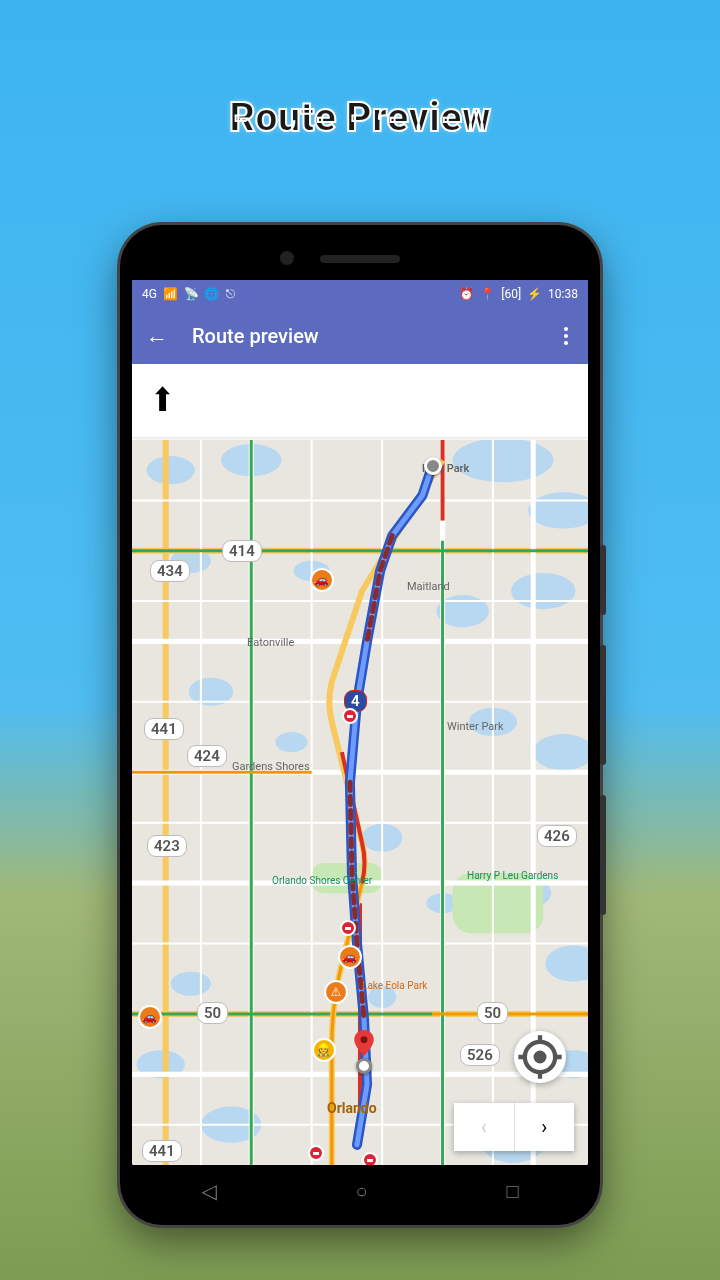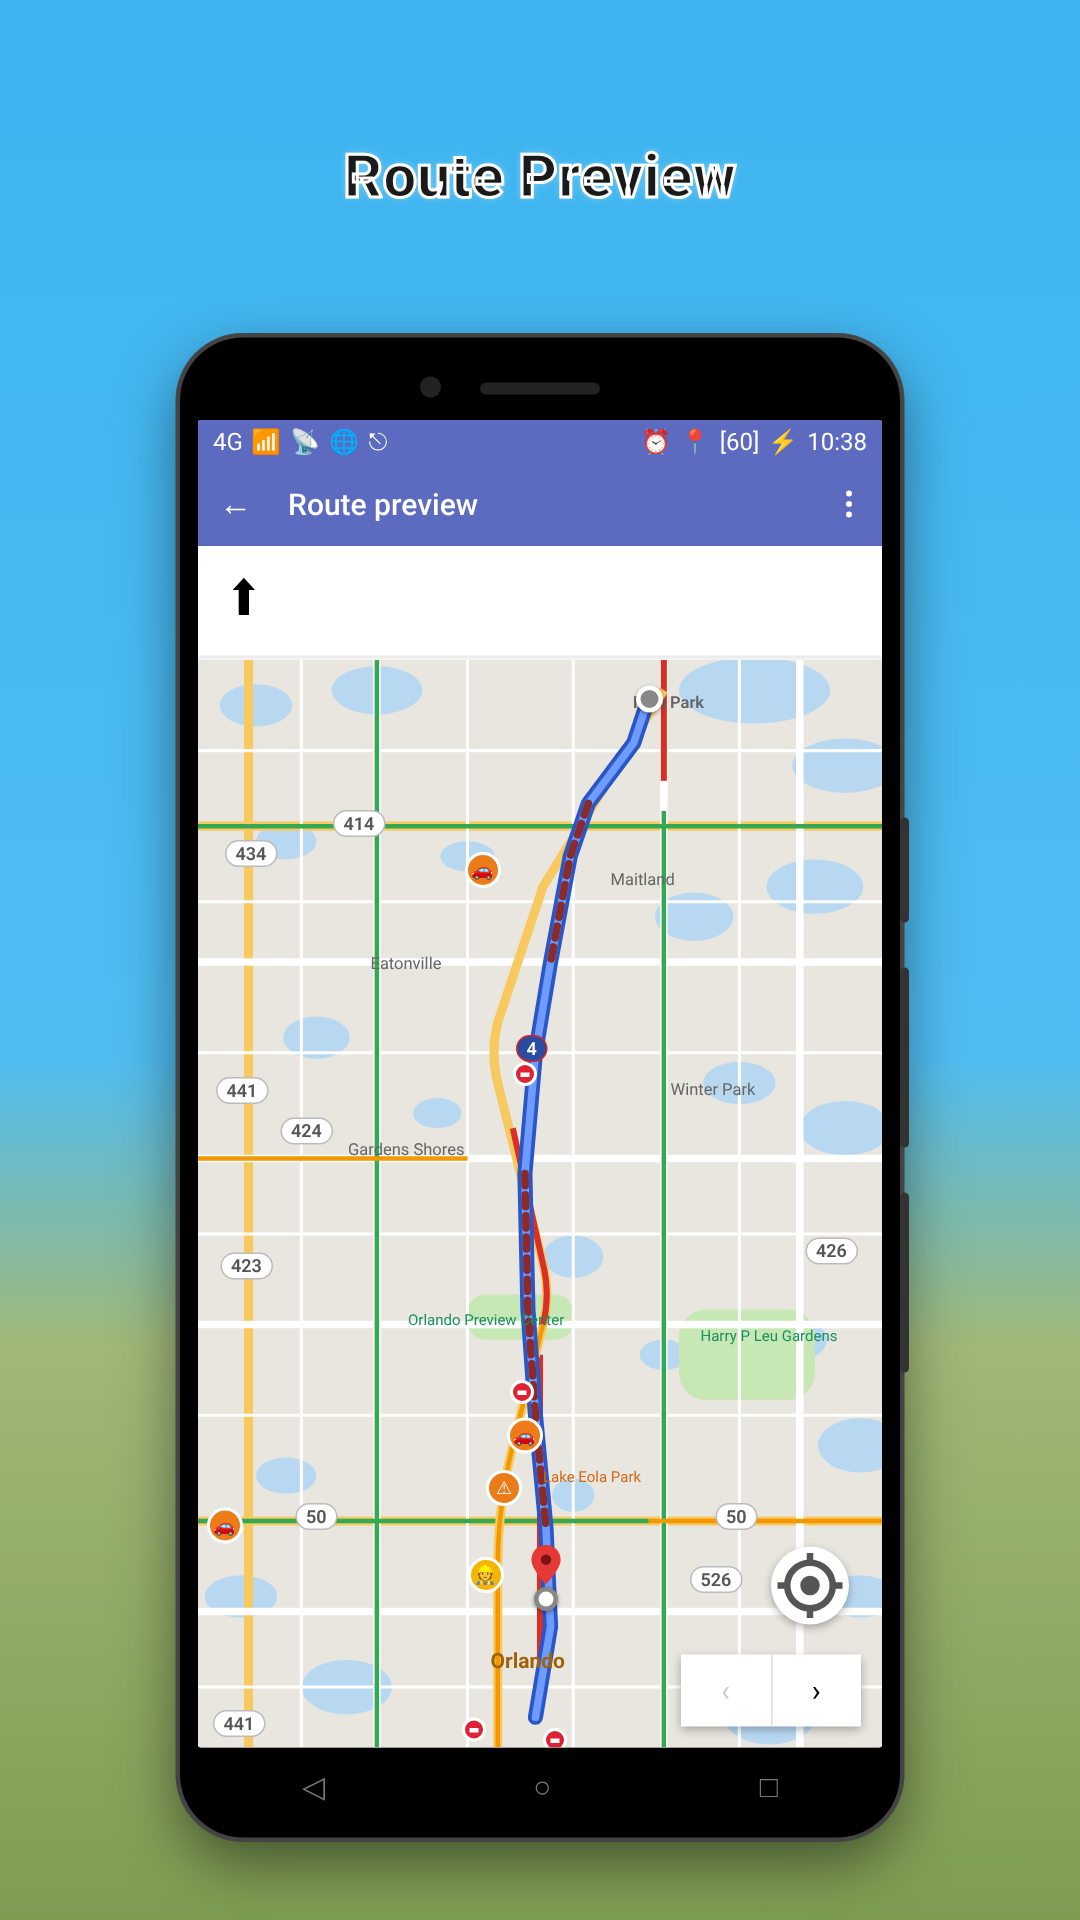--- a/index.html
+++ b/index.html
@@ -18,32 +18,32 @@
     position: absolute; left: 50%; top: 225px; transform: translateX(-50%);
     width: 480px; height: 1000px; background: #000;
     border-radius: 42px; padding: 18px 12px 60px 12px;
     box-shadow: 0 0 0 3px #444, 0 15px 40px rgba(0,0,0,.5);
   }
   .speaker { position:absolute; top:30px; left:50%; transform:translateX(-50%); width:80px; height:8px; background:#222; border-radius:4px;}
   .camera  { position:absolute; top:26px; left:calc(50% - 80px); width:14px; height:14px; background:#222; border-radius:50%; }
   .sidebtn { position:absolute; right:-6px; width:6px; background:#333; border-radius:3px;}
   .sb1{top:320px;height:70px}.sb2{top:420px;height:120px}.sb3{top:570px;height:120px}
   .screen { position:absolute; left:12px; right:12px; top:55px; bottom:60px; background:#fff; overflow:hidden; border-radius:2px;}
-  .statusbar{height:28px;background:#5c6bc0;color:#fff;font-size:16px;display:flex;justify-content:space-between;align-items:center;padding:0 10px;}
+  .statusbar{height:28px;background:#5c6bc0;color:#fff;font-size:12px;display:flex;justify-content:space-between;align-items:center;padding:0 10px;}
   .sb-left,.sb-right{display:flex;gap:6px;align-items:center}
   .appbar{height:56px;background:#5c6bc0;color:#fff;display:flex;align-items:center;padding:0 14px;gap:24px;font-size:20px;font-weight:500;}
   .appbar .spacer{flex:1}
   .dots{display:flex;flex-direction:column;gap:3px;padding:6px}
   .dots span{width:4px;height:4px;background:#fff;border-radius:50%}
   .instr{background:#fff;padding:16px 18px;display:flex;gap:18px;align-items:center;font-size:16px;line-height:1.35;color:#222;box-shadow:0 2px 4px rgba(0,0,0,.1)}
   .up-arrow{font-size:30px;color:#000;transform:scaleY(1.1)}
   
   .map{position:absolute;left:0;right:0;top:160px;bottom:0;background:#e8e6df;overflow:hidden}
   .map svg{width:100%;height:100%}
-  .road-lbl{position:absolute;background:#fff;border:1px solid #bbb;font-size:12px;color:#555;border-radius:9px;padding:1px 6px;font-weight:600}
+  .road-lbl{position:absolute;background:#fff;border:1px solid #bbb;font-size:15px;color:#555;border-radius:9px;padding:1px 6px;font-weight:600}
   .place-lbl{position:absolute;font-size:11px;color:#666;white-space:nowrap}
   .poi-lbl{position:absolute;font-size:10px;white-space:nowrap}
   .traffic-icon{position:absolute;width:24px;height:24px;border-radius:50%;background:#ec7c1a;border:2px solid #fff;display:flex;align-items:center;justify-content:center;color:#fff;font-size:12px}
   .block-icon{position:absolute;width:16px;height:16px;border-radius:50%;background:#d23;border:2px solid #fff}
   .block-icon::after{content:'';position:absolute;left:3px;right:3px;top:5px;height:3px;background:#fff}
   .dest-pin{position:absolute;width:26px;height:26px;}
   .dest-pin svg{width:100%;height:100%}
   .start-dot{position:absolute;width:18px;height:18px;border-radius:50%;background:#888;border:3px solid #fff;box-shadow:0 1px 3px rgba(0,0,0,.4)}
   .end-dot{position:absolute;width:16px;height:16px;border-radius:50%;background:#fff;border:3px solid #888;box-shadow:0 1px 3px rgba(0,0,0,.4)}
   .fab{position:absolute;width:52px;height:52px;border-radius:50%;background:#fff;box-shadow:0 2px 6px rgba(0,0,0,.3);display:flex;align-items:center;justify-content:center;font-size:22px;color:#555}
@@ -191,22 +191,22 @@
 
       
       <div class="place-lbl" style="left:290px;top:22px;font-weight:600">Fern Park</div>
       <div class="place-lbl" style="left:275px;top:140px">Maitland</div>
       <div class="place-lbl" style="left:115px;top:196px">Eatonville</div>
       <div class="place-lbl" style="left:100px;top:320px;text-align:center">Gardens Shores</div>
       <div class="place-lbl" style="left:315px;top:280px">Winter Park</div>
       <div class="place-lbl" style="left:195px;top:660px;font-weight:700;font-size:14px;color:#a16207">Orlando</div>
 
       
-      <div class="poi-lbl" style="left:140px;top:435px;color:#1a8f5f">Orlando Preview Center</div>
-      <div class="poi-lbl" style="left:335px;top:446px;color:#1a8f5f">Harry P Leu Gardens</div>
+      <div class="poi-lbl" style="left:140px;top:435px;color:#1a8f5f">Orlando Shores Center</div>
+      <div class="poi-lbl" style="left:335px;top:430px;color:#1a8f5f">Harry P Leu Gardens</div>
       <div class="poi-lbl" style="left:230px;top:540px;color:#d26a1a">Lake Eola Park</div>
 
       
       <div class="road-lbl" style="left:212px;top:250px;background:#2a4ba0;color:#fff;border-color:#d22">4</div>
       <div class="road-lbl" style="left:90px;top:100px">414</div>
       <div class="road-lbl" style="left:18px;top:120px">434</div>
       <div class="road-lbl" style="left:12px;top:278px">441</div>
       <div class="road-lbl" style="left:55px;top:305px">424</div>
       <div class="road-lbl" style="left:15px;top:395px">423</div>
       <div class="road-lbl" style="left:405px;top:385px">426</div>

